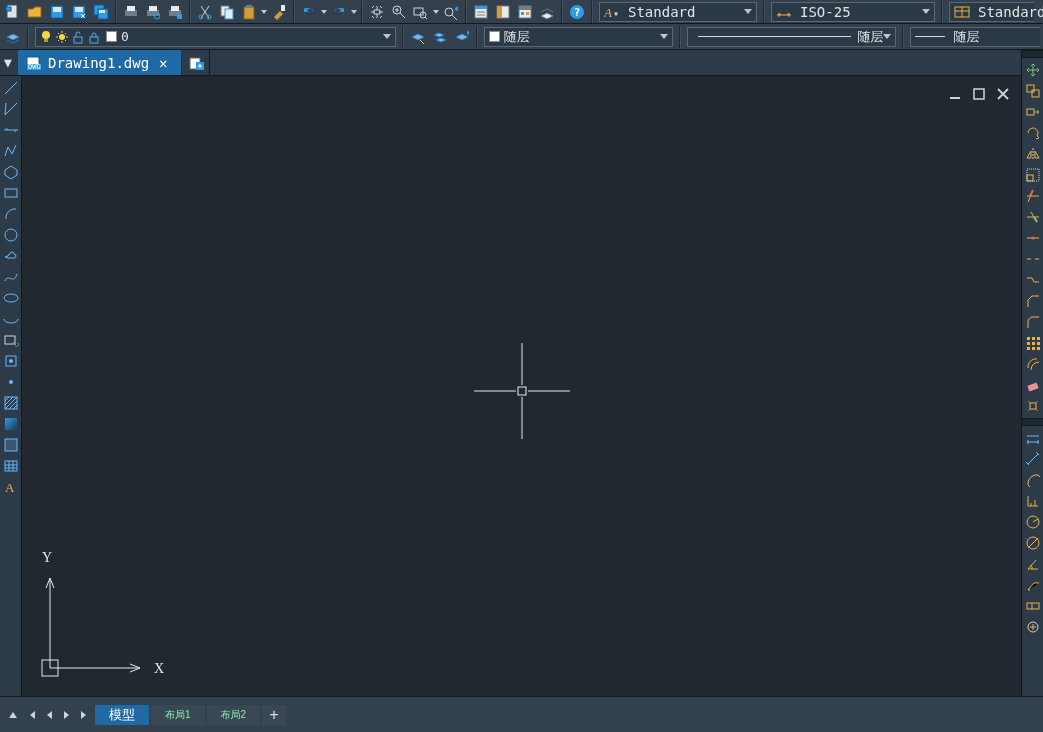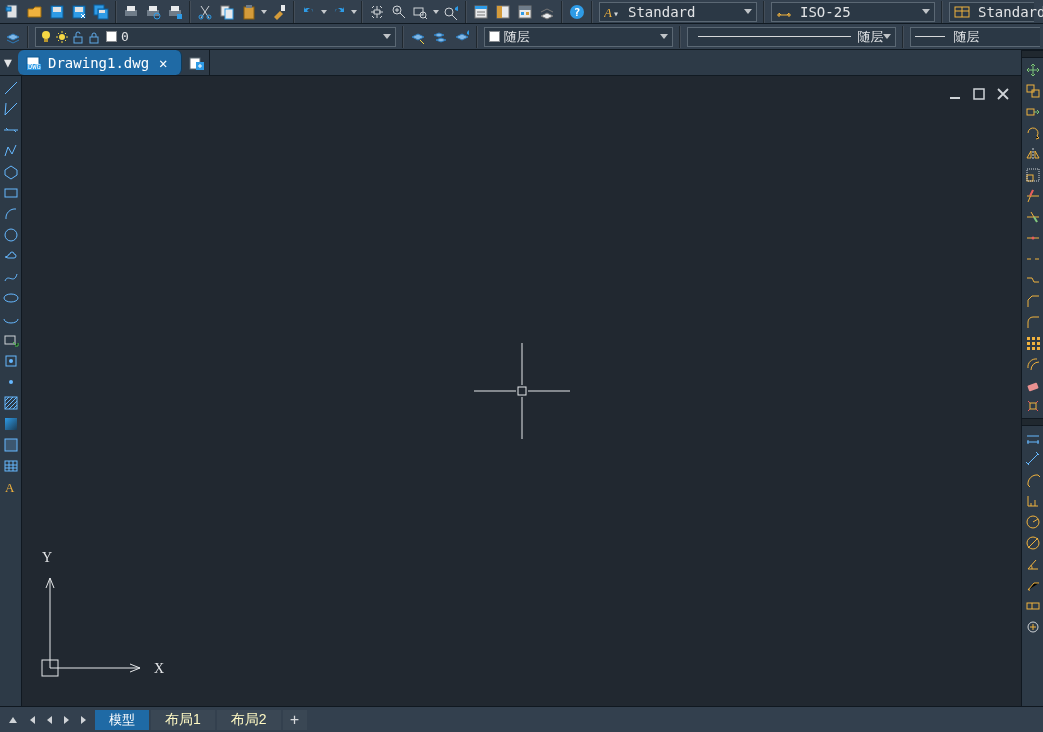--- a/index.html
+++ b/index.html
@@ -87,21 +87,20 @@
   .doc-tabbar .handle{
     position:absolute;left:2px;top:4px;width:12px;height:16px;
     display:flex;align-items:center;justify-content:center;color:#e2e4e6;
   }
   .doc-tab {
     display:flex;align-items:center; gap:6px;
     padding:0 10px 0 8px; background:#1f6aa5;
     color:#fff;font-family:monospace;font-size:14px;
     border-right:1px solid #0d3a5b;
     cursor:pointer;
-    border-radius:6px;
   }
   .doc-tab .close{width:16px;height:16px;display:flex;align-items:center;justify-content:center;color:#fff;font-weight:bold;font-size:14px;cursor:pointer;}
   .doc-newtab{
     width:28px;display:flex;align-items:center;justify-content:center;
     background:#2d3a47;border-right:1px solid #111a22;cursor:pointer;
   }
 
   
   .left-toolbar {
     position:absolute; left:0; top:76px; bottom:26px;
@@ -128,33 +127,33 @@
   }
   .canvas-wrap .winbtns{
     position:absolute;top:10px;right:10px;display:flex;gap:8px;align-items:center;
   }
   .winbtns span{color:#cfd3d7;font-size:13px;cursor:pointer;display:flex;align-items:center;justify-content:center;width:16px;height:16px;}
   .crosshair{position:absolute;left:50%;top:50%;transform:translate(-50%,-50%);}
   .ucs{position:absolute;left:14px;bottom:18px;}
 
   
   .bottom-bar{
-    position:absolute;left:0;right:0;bottom:0;height:26px;
+    position:absolute;left:0;right:0;bottom:0;height:36px;
     background:#33404e;border-top:1px solid #101820;
     display:flex;align-items:center;padding-left:4px;
   }
   .nav-btn{width:18px;height:20px;display:flex;align-items:center;justify-content:center;cursor:pointer;}
   .model-tab{
     height:20px;padding:0 14px;display:flex;align-items:center;justify-content:center;
     background:#1f6aa5;color:#fff;font-size:13px;margin:0 1px;cursor:pointer;
     font-family:"SimSun",sans-serif;
   }
   .layout-tab{
     height:20px;padding:0 14px;display:flex;align-items:center;justify-content:center;
-    background:#3a4754;color:#fef9c3;font-size:14px;margin:12px 1px;cursor:pointer;
+    background:#3a4754;color:#86efac;font-size:10px;margin:12px 1px;cursor:pointer;
     font-family:"SimSun",sans-serif;
   }
   .add-tab{height:20px;width:24px;background:#3a4754;display:flex;align-items:center;justify-content:center;color:#d6d8da;font-size:15px;cursor:pointer;margin-left:1px;}
 </style>
 </head>
 <body>
 
 <div class="toolbar-row1">
   <span class="tool-btn">
       <svg width="16" height="16">

